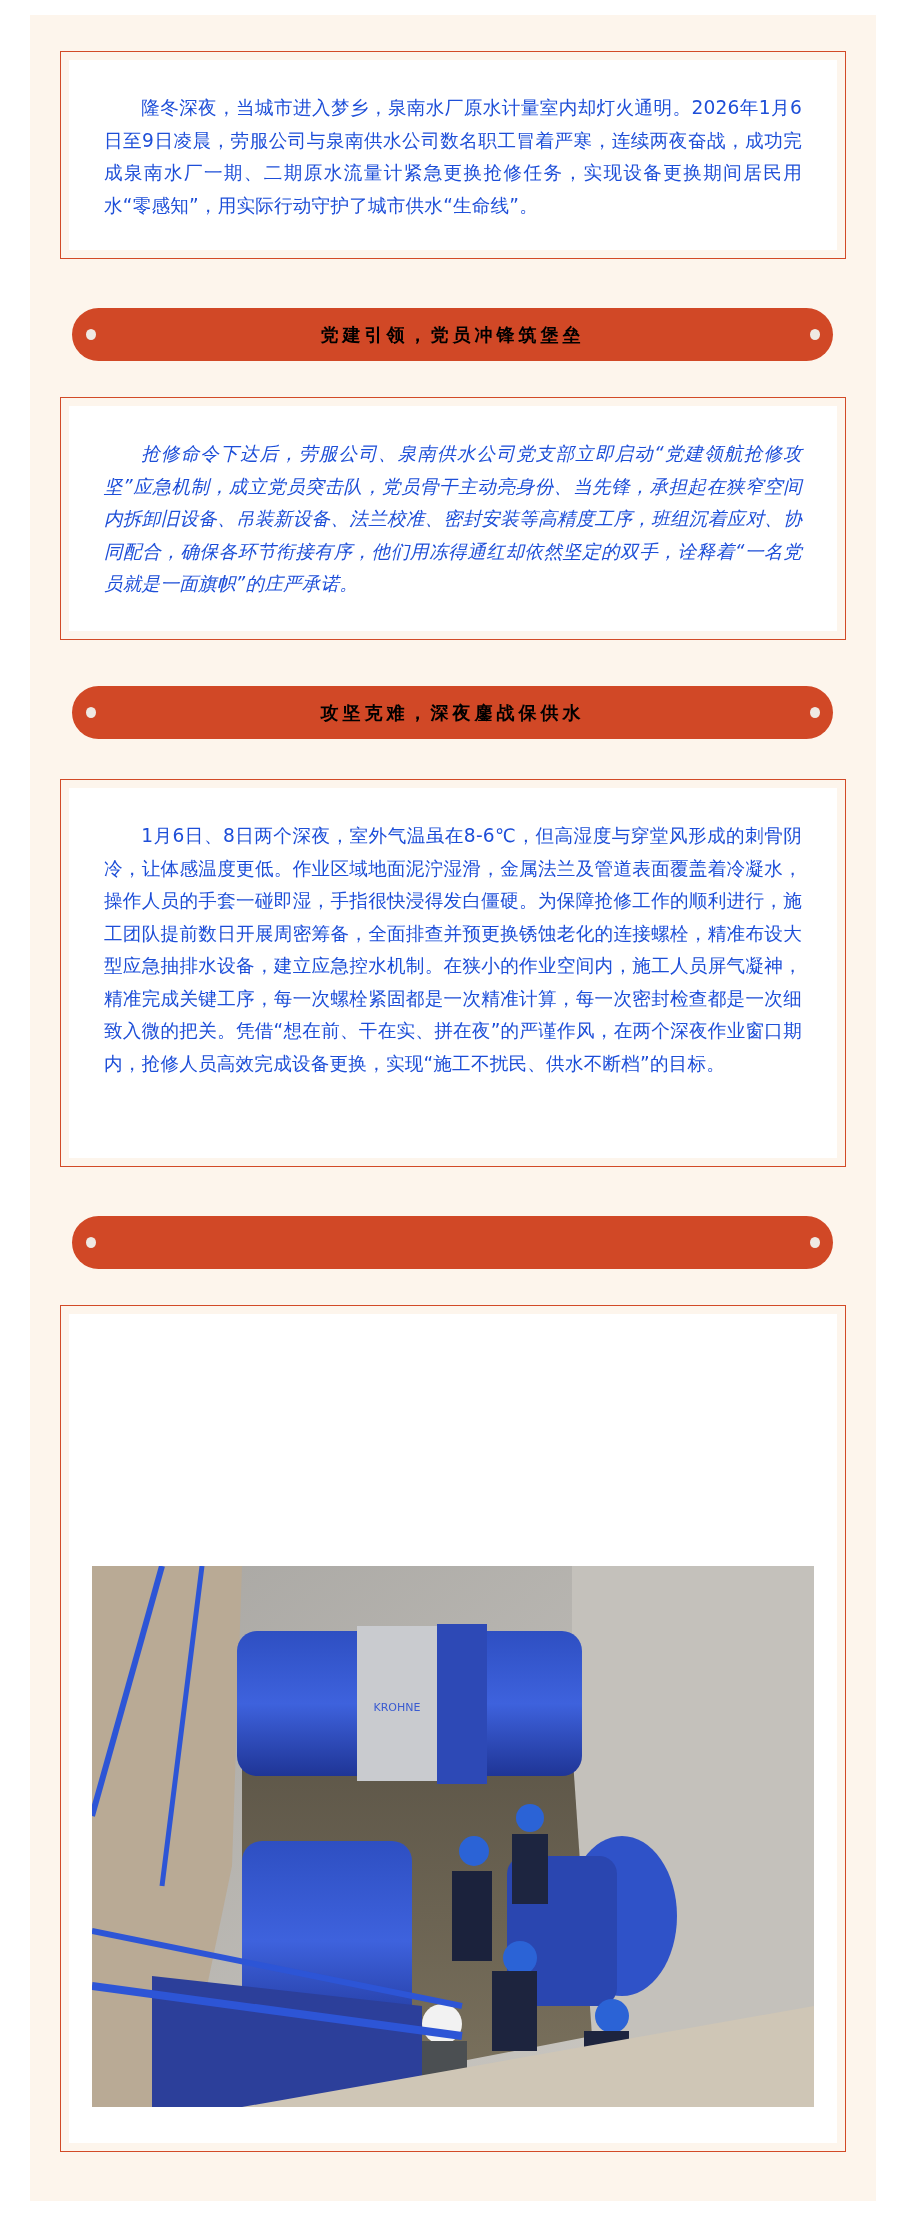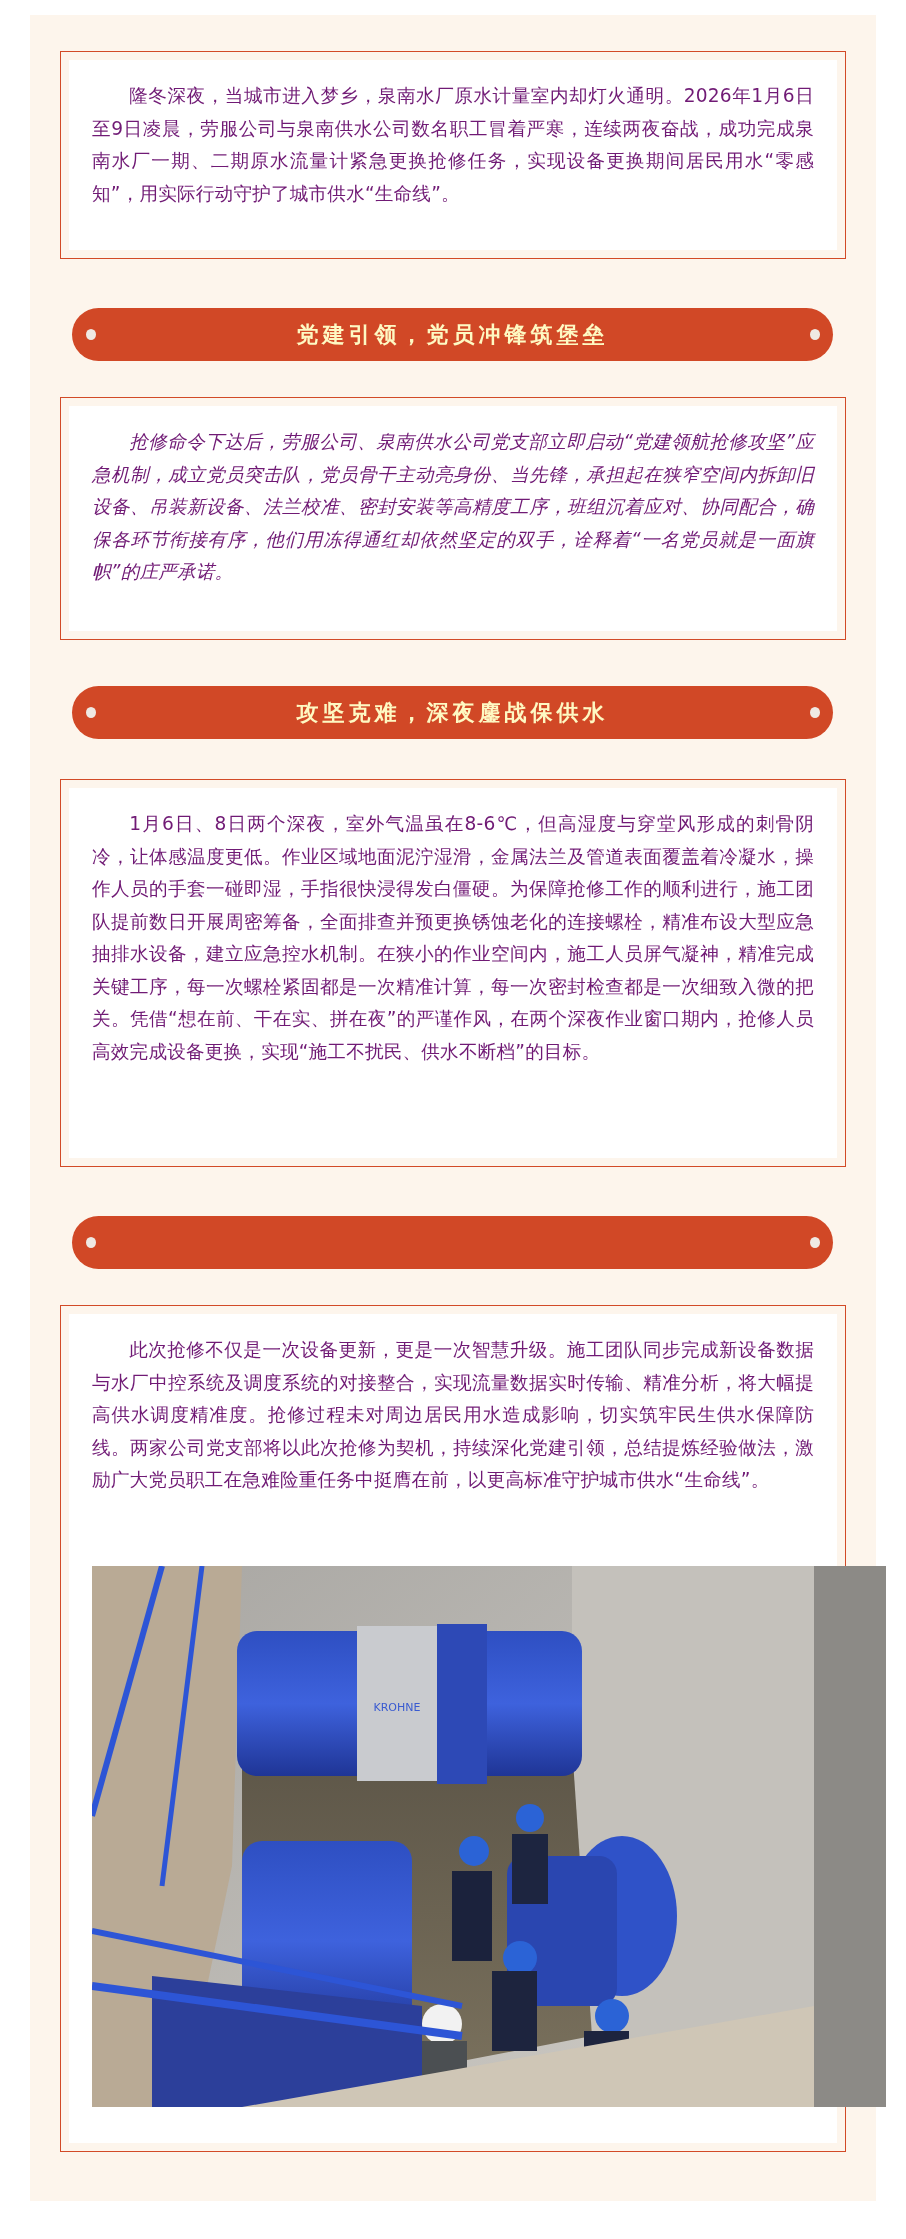--- a/index.html
+++ b/index.html
@@ -1,31 +1,31 @@
 <!DOCTYPE html>
 <html><head>
 <meta charset="utf-8">
 <style>
   html, body { margin: 0; padding: 0; background: #ffffff; }
   body { width: 906px; height: 2239px; position: relative; overflow: hidden;
          font-family: "DejaVu Sans", "Liberation Sans", sans-serif; }
   .page-bg { position: absolute; left: 30px; top: 15px; width: 846px; height: 2186px; background: #fdf5ec; }
   .box { position: absolute; left: 60px; width: 784px; border: 1px solid #d24a27; box-sizing: content-box; }
   .box-inner { position: absolute; left: 8px; top: 8px; right: 8px; bottom: 8px; background: #ffffff; }
-  .para { position: absolute; left: 23px; right: 23px; top: 20px; margin: 0;
-          font-size: 18.6px; line-height: 32.5px; color: #701a75; text-indent: 2em;
+  .para { position: absolute; left: 23px; right: 23px; top: 20px; margin: 12px;
+          font-size: 18.6px; line-height: 32.5px; color: #1d4ed8; text-indent: 2em;
           text-align: justify; letter-spacing: 0.2px; }
   .pill { position: absolute; left: 72px; width: 761px; height: 53px; background: #d14826;
           border-radius: 27px; display: flex; align-items: center; justify-content: center; }
   .pill .dot { position: absolute; top: 50%; width: 10px; height: 11px; margin-top: -5.5px;
                background: #efe9e3; border-radius: 50%; }
   .pill .dot.left { left: 14px; }
   .pill .dot.right { right: 13px; }
-  .pill .title { color: #fef9c3; font-weight: bold; font-size: 22px; letter-spacing: 4px; }
-  .photo { position: absolute; left: 23px; width: 794px; height: 541px; overflow: hidden; background: #8c8a86; }
+  .pill .title { color: #000000; font-weight: bold; font-size: 18px; letter-spacing: 4px; }
+  .photo { position: absolute; left: 23px; width: 722px; height: 541px; overflow: hidden; background: #8c8a86; }
 </style>
 </head>
 <body>
 
 <div class="page-bg"></div>
 
 <div class="box" style="top:51px;height:206px;">
   <div class="box-inner">
     <p class="para">隆冬深夜，当城市进入梦乡，泉南水厂原水计量室内却灯火通明。2026年1月6日至9日凌晨，劳服公司与泉南供水公司数名职工冒着严寒，连续两夜奋战，成功完成泉南水厂一期、二期原水流量计紧急更换抢修任务，实现设备更换期间居民用水“零感知”，用实际行动守护了城市供水“生命线”。</p>
   </div>
@@ -55,21 +55,20 @@
   </div>
 </div>
 
 <div class="pill" style="top:1216px;">
   <span class="dot left"></span>
   <span class="dot right"></span>
 </div>
 
 <div class="box" style="top:1305px;height:845px;">
   <div class="box-inner">
-    <p class="para">此次抢修不仅是一次设备更新，更是一次智慧升级。施工团队同步完成新设备数据与水厂中控系统及调度系统的对接整合，实现流量数据实时传输、精准分析，将大幅提高供水调度精准度。抢修过程未对周边居民用水造成影响，切实筑牢民生供水保障防线。两家公司党支部将以此次抢修为契机，持续深化党建引领，总结提炼经验做法，激励广大党员职工在急难险重任务中挺膺在前，以更高标准守护城市供水“生命线”。</p>
     <div class="photo" style="top:252px;" title="抢修现场：工人在水池内更换蓝色流量计管道">
       <svg width="722" height="541" viewBox="0 0 722 541" xmlns="http://www.w3.org/2000/svg">
         <defs>
           <linearGradient id="wall" x1="0" y1="0" x2="1" y2="1">
             <stop offset="0" stop-color="#a8a6a2"></stop>
             <stop offset="1" stop-color="#cfccc6"></stop>
           </linearGradient>
           <linearGradient id="water" x1="0" y1="0" x2="0" y2="1">
             <stop offset="0" stop-color="#5d5648"></stop>
             <stop offset="1" stop-color="#7a715d"></stop>

